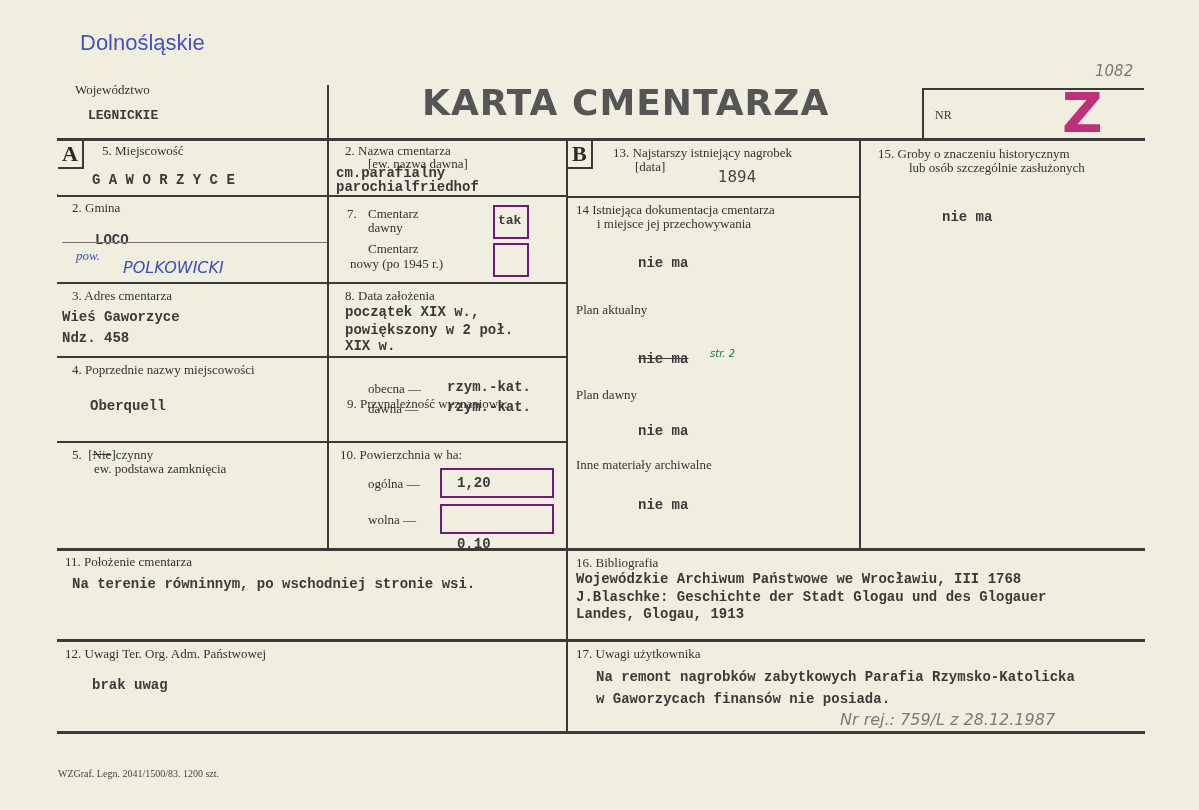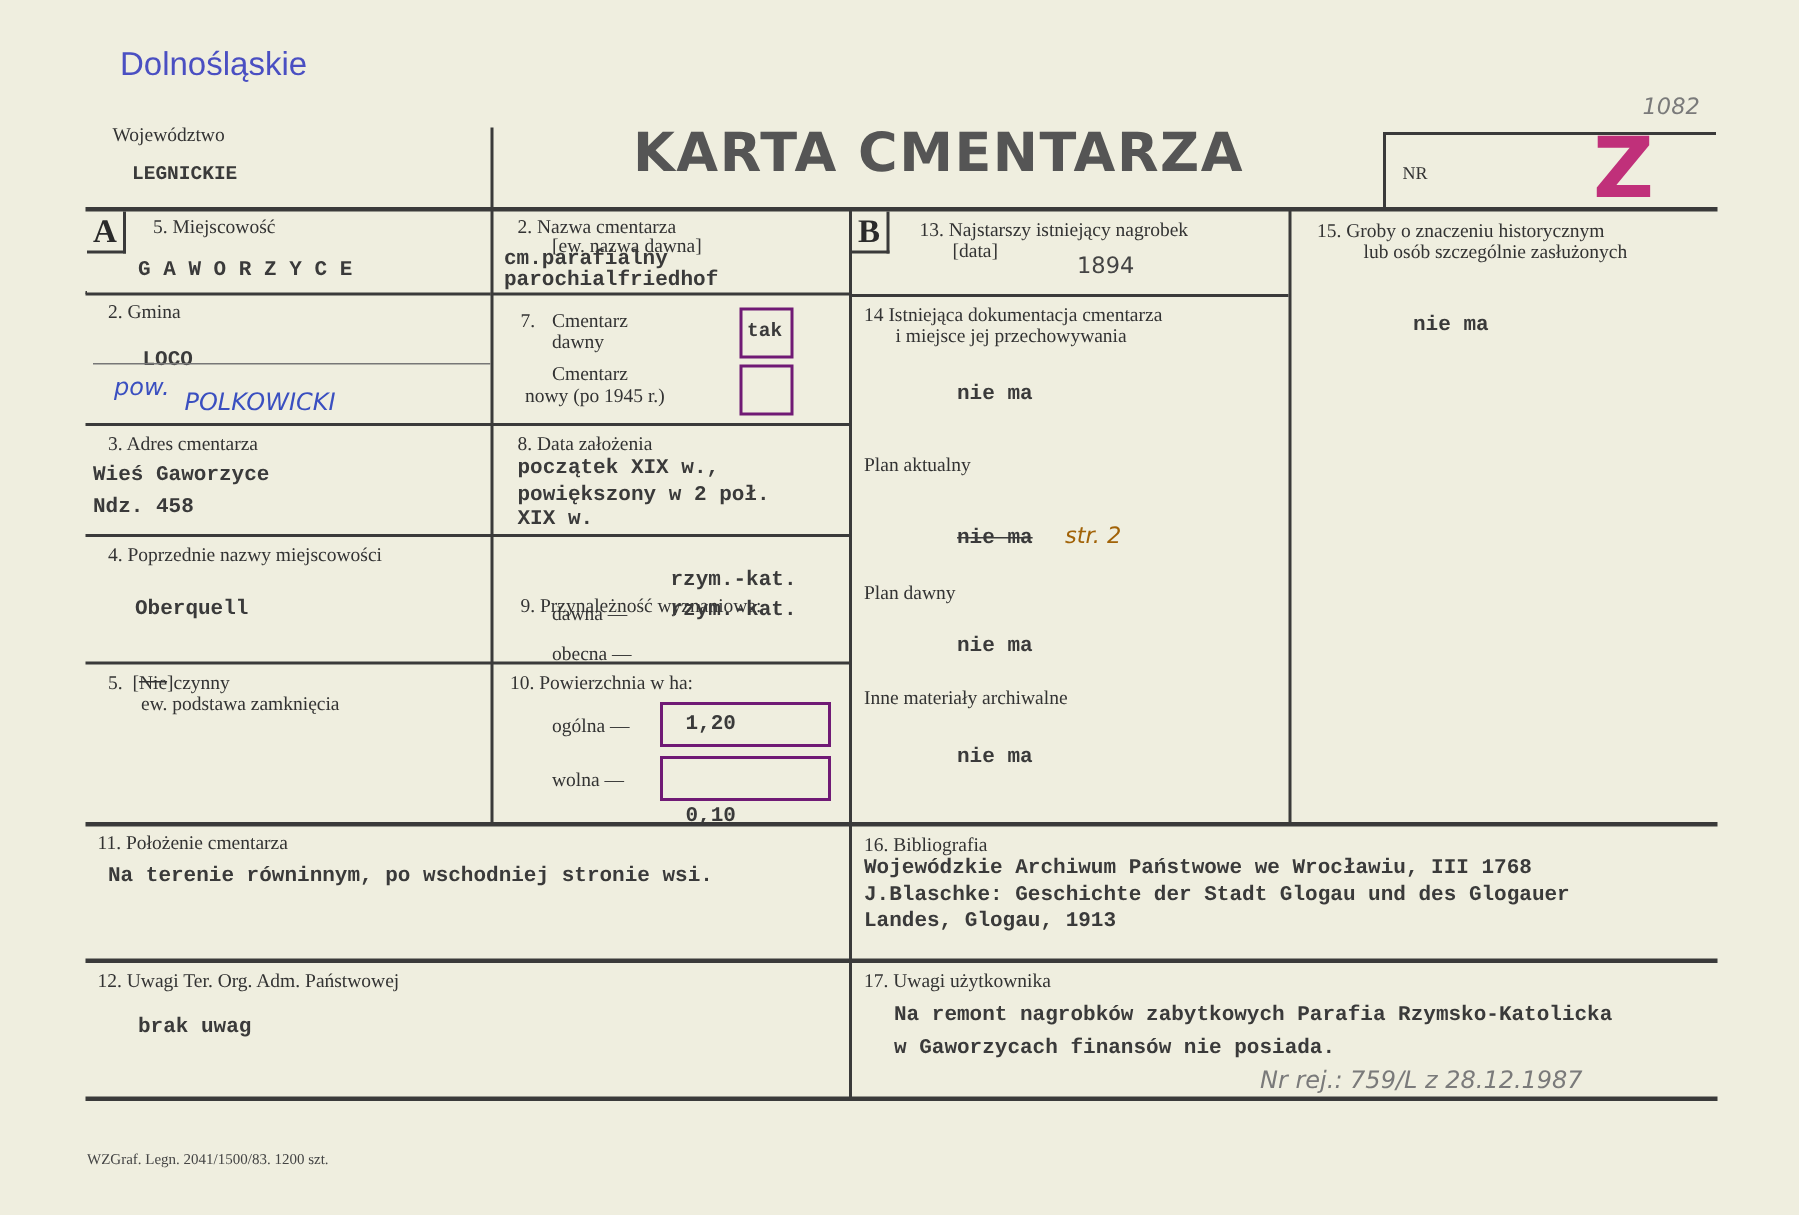--- a/index.html
+++ b/index.html
@@ -53,21 +53,21 @@
 <div class="abs mono" style="left:336px; top:165px;">cm.parafialny</div>
 <div class="abs mono" style="left:336px; top:179px;">parochialfriedhof</div>
 
 <div class="hline" style="left:57px; top:194px; width:1px;"></div>
 <div class="hline" style="left:57px; top:195px; width:270px;"></div>
 <div class="hline" style="left:327px; top:195px; width:239px;"></div>
 
 <div class="abs serif" style="left:72px; top:200px;">2. Gmina</div>
 <div class="abs mono" style="left:95px; top:232px;">LOCO</div>
 <div class="abs" style="left:62px; top:242px; width:265px; height:1px; background:#777;"></div>
-<div class="abs blue-hand" style="left:76px; top:248px; font-size:16px;">pow.</div>
+<div class="abs blue-hand" style="left:76px; top:248px; font-size:13px;font-family:Liberation Serif, serif;">pow.</div>
 <div class="abs blue-hand" style="left:123px; top:258px;">POLKOWICKI</div>
 
 <div class="abs serif" style="left:347px; top:206px;">7.</div>
 <div class="abs serif" style="left:368px; top:206px;">Cmentarz</div>
 <div class="abs serif" style="left:368px; top:220px;">dawny</div>
 <div class="box" style="left:493px; top:205px; width:32px; height:30px;">
   <span class="mono" style="position:absolute; left:3px; top:6px; font-size:13px;">tak</span>
 </div>
 <div class="abs serif" style="left:368px; top:241px;">Cmentarz</div>
 <div class="abs serif" style="left:350px; top:256px;">nowy (po 1945 r.)</div>
@@ -83,21 +83,21 @@
 <div class="abs mono" style="left:345px; top:304px;">początek XIX w.,</div>
 <div class="abs mono" style="left:345px; top:322px;">powiększony w 2 poł.</div>
 <div class="abs mono" style="left:345px; top:338px;">XIX w.</div>
 
 <div class="hline" style="left:57px; top:356px; width:509px;"></div>
 
 <div class="abs serif" style="left:72px; top:362px;">4. Poprzednie nazwy miejscowości</div>
 <div class="abs mono" style="left:90px; top:398px;">Oberquell</div>
 
 <div class="abs serif" style="left:347px; top:362px;margin-top:34px;">9. Przynależność wyznaniowa:</div>
-<div class="abs serif" style="left:368px; top:381px;margin-top:47px;">obecna —</div>
+<div class="abs serif" style="left:368px; top:381px;">obecna —</div>
 <div class="abs mono" style="left:447px; top:379px;">rzym.-kat.</div>
 <div class="abs serif" style="left:368px; top:401px;">dawna —</div>
 <div class="abs mono" style="left:447px; top:399px;">rzym.-kat.</div>
 
 <div class="hline" style="left:57px; top:441px; width:509px;"></div>
 
 <div class="abs serif" style="left:72px; top:447px;">
   <span>5.</span>&nbsp;
   <span>[</span><span class="strike">Nie</span><span>]czynny</span>
 </div>
@@ -130,21 +130,21 @@
 <div class="abs serif" style="left:635px; top:159px;">[data]</div>
 <div class="abs" style="left:718px; top:168px; font-family:'DejaVu Sans',sans-serif; font-size:15px; color:#444;">1894</div>
 
 <div class="hline" style="left:566px; top:196px; width:293px;"></div>
 
 <div class="abs serif" style="left:576px; top:202px;text-align:center;">14 Istniejąca dokumentacja cmentarza</div>
 <div class="abs serif" style="left:597px; top:216px;">i miejsce jej przechowywania</div>
 <div class="abs mono" style="left:638px; top:255px;">nie ma</div>
 <div class="abs serif" style="left:576px; top:302px;">Plan aktualny</div>
 <div class="abs mono strike" style="left:638px; top:351px;">nie ma</div>
-<div class="abs hand" style="left:710px; top:348px; font-size:15px; color:#a16207;">str. 2</div>
+<div class="abs hand" style="left:710px; top:348px; font-size:10px; color:#15803d;">str. 2</div>
 <div class="abs serif" style="left:576px; top:387px;">Plan dawny</div>
 <div class="abs mono" style="left:638px; top:423px;">nie ma</div>
 <div class="abs serif" style="left:576px; top:457px;">Inne materiały archiwalne</div>
 <div class="abs mono" style="left:638px; top:497px;">nie ma</div>
 
 <div class="abs serif" style="left:878px; top:146px;">15. Groby o znaczeniu historycznym</div>
 <div class="abs serif" style="left:909px; top:160px;">lub osób szczególnie zasłużonych</div>
 <div class="abs mono" style="left:942px; top:209px;">nie ma</div>
 
 <div class="abs serif" style="left:576px; top:555px;">16. Bibliografia</div>

